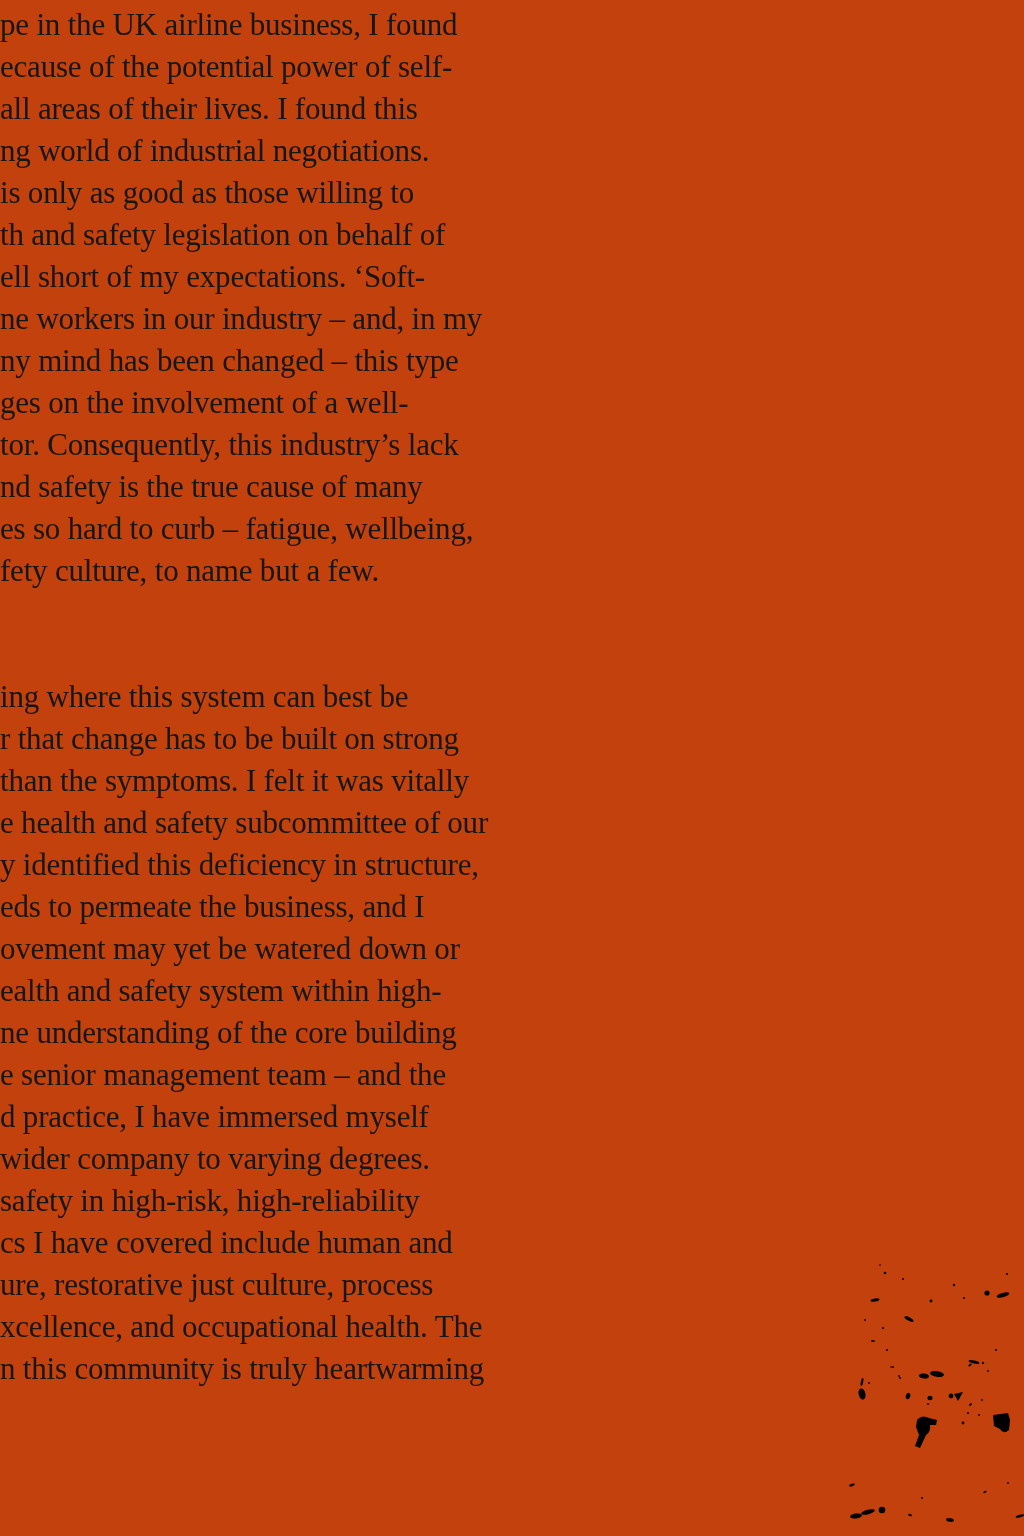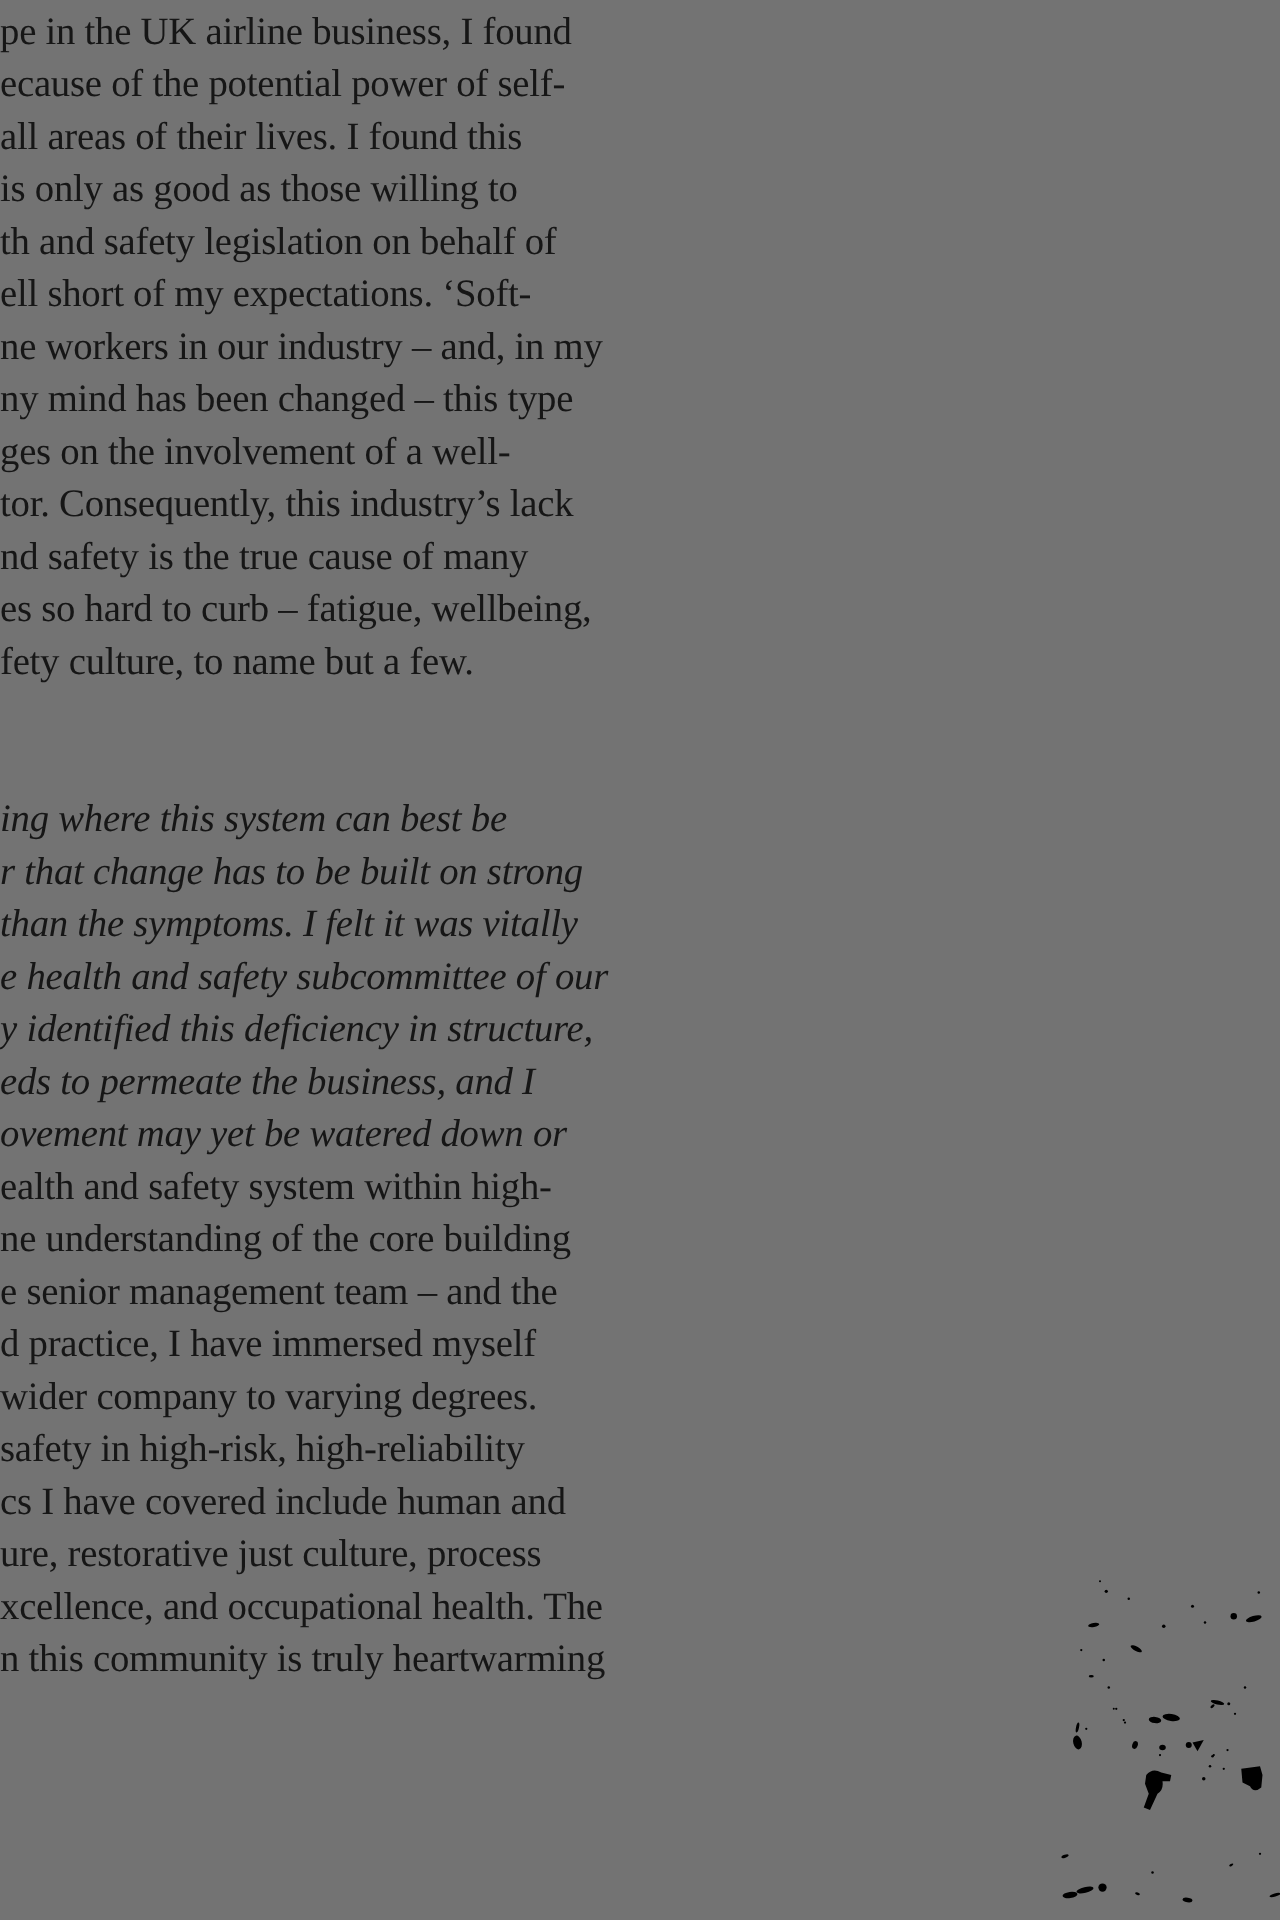--- a/index.html
+++ b/index.html
@@ -11,36 +11,36 @@
     width: 1024px;
     height: 1536px;
     overflow: hidden;
     position: relative;
   }
   .page {
     position: absolute;
     left: 0; top: 0;
     width: 1024px;
     height: 1536px;
-    background: #737373;
+    background: #c2410c;
   }
   .text-col {
     position: absolute;
     left: 0;
     top: 4px;
     width: 640px;
     font-family: "Liberation Serif", "DejaVu Serif", serif;
     font-size: 31px;
     line-height: 42px;
     letter-spacing: -0.2px;
     color: #161616;
   }
   .para { margin: 0; padding: 0; }
   .para + .para { }
-  .para.section-gap { margin-top: 84px; font-style: italic; }
+  .para.section-gap { margin-top: 84px; }
   .line {
     white-space: nowrap;
     height: 42px;
     overflow: visible;
   }
   .splatter {
     position: absolute;
     left: 820px;
     top: 1250px;
     width: 204px;
@@ -51,20 +51,21 @@
 <body>
 
 <div class="page">
 
   <div class="text-col">
 
     <div class="para">
       <div class="line">pe in the UK airline business, I found</div>
       <div class="line">ecause of the potential power of self-</div>
       <div class="line">all areas of their lives. I found this</div>
+      <div class="line">ng world of industrial negotiations.</div>
       <div class="line">is only as good as those willing to</div>
       <div class="line">th and safety legislation on behalf of</div>
       <div class="line">ell short of my expectations. ‘Soft-</div>
       <div class="line">ne workers in our industry – and, in my</div>
     </div>
 
     <div class="para">
       <div class="line">ny mind has been changed – this type</div>
       <div class="line">ges on the involvement of a well-</div>
       <div class="line">tor. Consequently, this industry’s lack</div>

